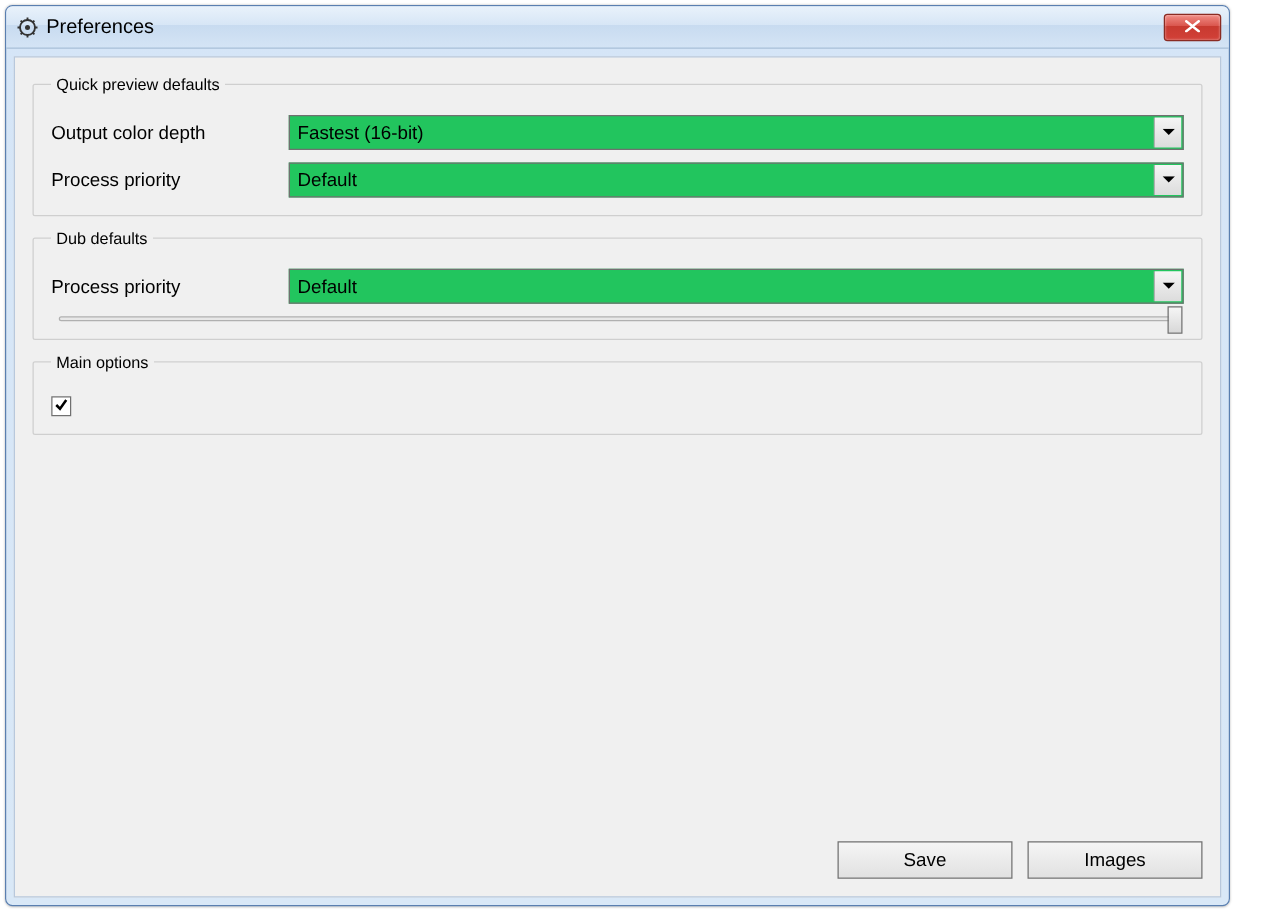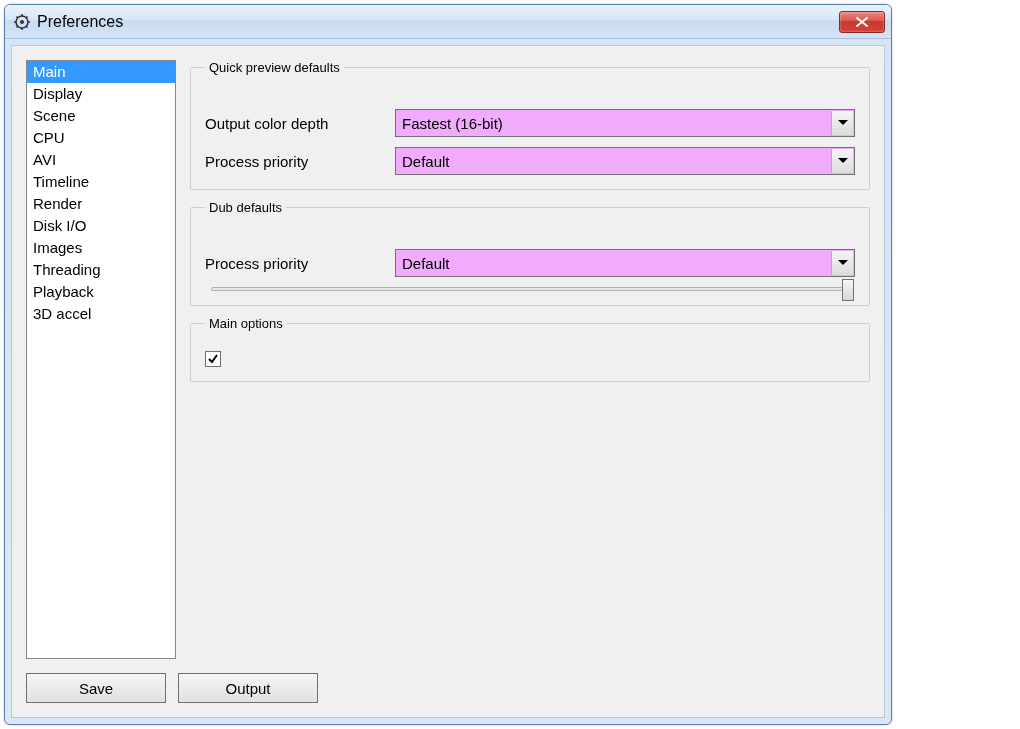--- a/index.html
+++ b/index.html
@@ -1,18 +1,18 @@
 <!DOCTYPE html>
 <html><head>
 <meta charset="utf-8">
 <style>
 * { box-sizing: border-box; margin: 0; padding: 0; font-family: "Segoe UI", Tahoma, sans-serif; font-size: 15px; }
 body { background: #fff; padding: 4px; }
 .window {
-  width: 888px; height: 721px;
+  width: 980px; height: 721px;
   background: linear-gradient(to bottom, #d5e5f7 0%, #d9e8f7 100%);
   border: 1px solid #5a7fb0;
   border-radius: 6px;
   box-shadow: 0 0 2px rgba(0,0,0,0.3);
   display: flex; flex-direction: column;
   overflow: hidden;
 }
 .titlebar {
   height: 34px;
   background: linear-gradient(to bottom, #e9f2fb 0%, #d7e6f6 45%, #c8dbf0 46%, #d4e4f5 100%);
@@ -44,24 +44,24 @@
 }
 .sidebar-item { padding: 0 6px; line-height: 22px; color: #000; cursor: default; }
 .sidebar-item.selected { background: #3399ff; color: #fff; }
 .main { flex: 1; display: flex; flex-direction: column; gap: 10px; }
 fieldset {
   border: 1px solid #cfcfcf; border-radius: 2px;
   padding: 12px 14px 14px 14px;
 }
 legend { padding: 0 4px; color: #000; font-size: 13px; margin-top: 12px; }
 .row { display: flex; align-items: center; margin-top: 10px; }
-.row:first-of-type { margin-top: 22px; }
+.row:first-of-type { margin-top: 5px; }
 .row label { width: 190px; color: #000; }
 .combo {
-  flex: 1; height: 28px; background: #f0abfc;
+  flex: 1; height: 28px; background: #22c55e;
   border: 1px solid #707070;
   display: flex; align-items: center; padding: 0 6px;
   position: relative;
 }
 .combo .val { flex: 1; }
 .combo .arrow-btn {
   position: absolute; right: 1px; top: 1px; bottom: 1px; width: 22px;
   background: linear-gradient(to bottom, #f5f5f5, #dcdcdc);
   border-left: 1px solid #b0b0b0;
   display: flex; align-items: center; justify-content: center;
@@ -72,21 +72,21 @@
   position: absolute; right: -8px; top: -9px;
   width: 12px; height: 22px;
   background: linear-gradient(to bottom, #f5f5f5, #d8d8d8);
   border: 1px solid #707070;
 }
 .check-row { display: flex; align-items: center; gap: 8px; margin-top: 8px; }
 .checkbox {
   width: 16px; height: 16px; background: #fff; border: 1px solid #707070;
   display: flex; align-items: center; justify-content: center;
 }
-.button-row { display: flex; justify-content: flex-start; gap: 12px; margin-top: 14px; }
+.button-row { display: flex; justify-content: flex-end; gap: 12px; margin-top: 14px; }
 .btn {
   width: 140px; height: 30px;
   background: linear-gradient(to bottom, #f5f5f5, #e1e1e1);
   border: 1px solid #707070;
   display: flex; align-items: center; justify-content: center;
   color: #000;
 }
 </style>
 </head>
 <body>
@@ -114,34 +114,20 @@
       <span>
         <svg viewBox="0 0 14 10">
             <path d="M2 1 L7 5 L12 1 M2 9 L7 5 L12 9" stroke="#fff" stroke-width="2" fill="none" stroke-linecap="round"></path>
           </svg>
       </span>
     </div>
   </div>
 
   <div class="client">
     <div class="body-row">
-      <div class="sidebar" id="sidebar">
-          <div class="sidebar-item selected">Main</div>
-          <div class="sidebar-item">Display</div>
-          <div class="sidebar-item">Scene</div>
-          <div class="sidebar-item">CPU</div>
-          <div class="sidebar-item">AVI</div>
-          <div class="sidebar-item">Timeline</div>
-          <div class="sidebar-item">Render</div>
-          <div class="sidebar-item">Disk I/O</div>
-          <div class="sidebar-item">Images</div>
-          <div class="sidebar-item">Threading</div>
-          <div class="sidebar-item">Playback</div>
-          <div class="sidebar-item">3D accel</div>
-        </div>
 
       <div class="main">
 
         <fieldset>
           <legend>Quick preview defaults</legend>
           <div class="row">
             <label>Output color depth</label>
             <div class="combo">
               <span class="val">Fastest (16-bit)</span>
               <div class="arrow-btn">
@@ -200,17 +186,17 @@
         </fieldset>
 
       </div>
     </div>
 
     <div class="button-row">
       <div class="btn">
           <span>Save</span>
         </div>
       <div class="btn">
-          <span>Output</span>
+          <span>Images</span>
         </div>
     </div>
   </div>
 </div>
 
 </body></html>

